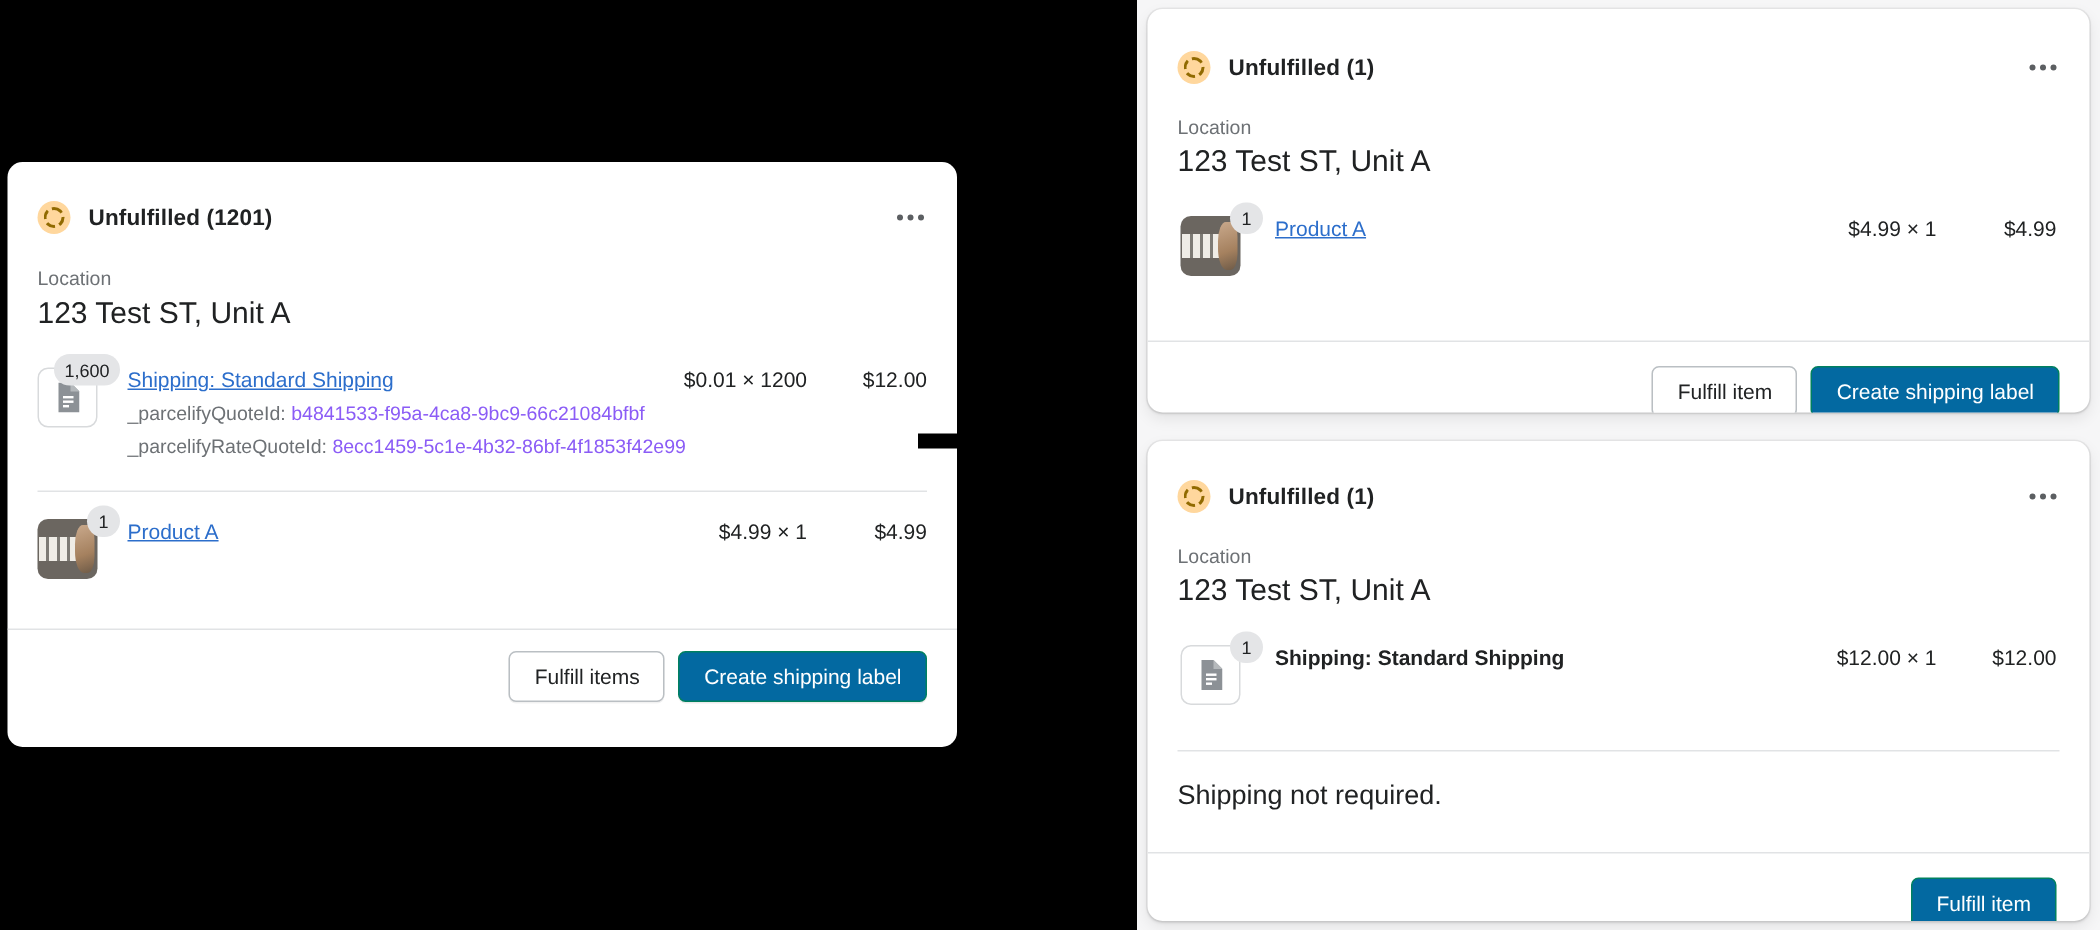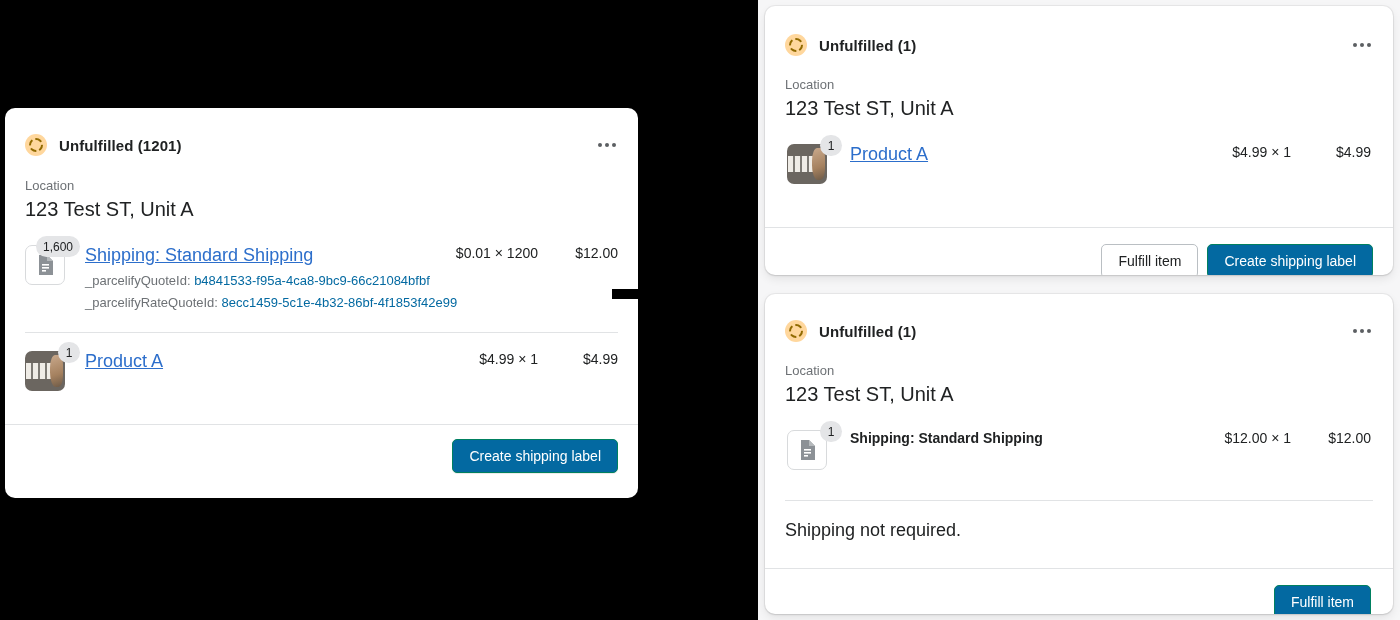--- a/index.html
+++ b/index.html
@@ -88,25 +88,25 @@
     background: linear-gradient(160deg, #c9a98c 0%, #a5815f 60%, #6d5a47 100%);
     border-radius: 40% 30% 35% 45%;
   }
   .qty-badge {
     position: absolute; top: -9px; right: -15px; min-width: 22px; height: 21px;
     padding: 0 7px; border-radius: 11px; background: #e4e5e7; color: #202223;
     font-size: 12px; display: flex; align-items: center; justify-content: center;
     white-space: nowrap;
   }
   .item-link {
-    font-size: 18px; color: #2c6ecb; text-decoration: underline; cursor: pointer;
+    font-size: 14px; color: #2c6ecb; text-decoration: underline; cursor: pointer;
   }
   .item-strong { font-size: 14px; color: #202223; font-weight: bold; }
   .meta-line { font-size: 13px; color: #6d7175; margin-top: 7px; }
-  .meta-line b { color: #0369a1; font-weight: normal; }
+  .meta-line b { color: #8b5cf6; font-weight: normal; }
   .price-unit { font-size: 14px; color: #202223; text-align: right; }
   .price-total { font-size: 14px; color: #202223; text-align: right; }
   .divider { height: 1px; background: #e1e3e5; }
   .footer-bar { display: flex; justify-content: flex-end; gap: 9px; align-items: flex-end; }
   .btn {
     font-family: "Liberation Sans", sans-serif; font-size: 14px; cursor: pointer;
     border-radius: 5px; padding: 8px 16px; line-height: 16px; white-space: nowrap;
   }
   .btn-secondary {
     background: #ffffff; color: #202223; border: 1px solid #babfc3;
@@ -187,20 +187,21 @@
         <span class="item-link">Product A</span>
         <span style="flex:1"></span>
         <span class="price-unit" style="width:120px;">$4.99 × 1</span>
         <span class="price-total" style="width:80px;">$4.99</span>
       </div>
     </div>
 
     <div class="divider" style="margin-top:33px;"></div>
 
     <div class="footer-bar" style="padding:14px 20px;">
+      <button class="btn btn-secondary">Fulfill items</button>
       <button class="btn btn-primary">Create shipping label</button>
     </div>
   </div>
 
   <div class="black-block"></div>
 
   <div class="arrow">
     <div class="arrow-shaft"></div>
     <div class="arrow-head"></div>
   </div>

